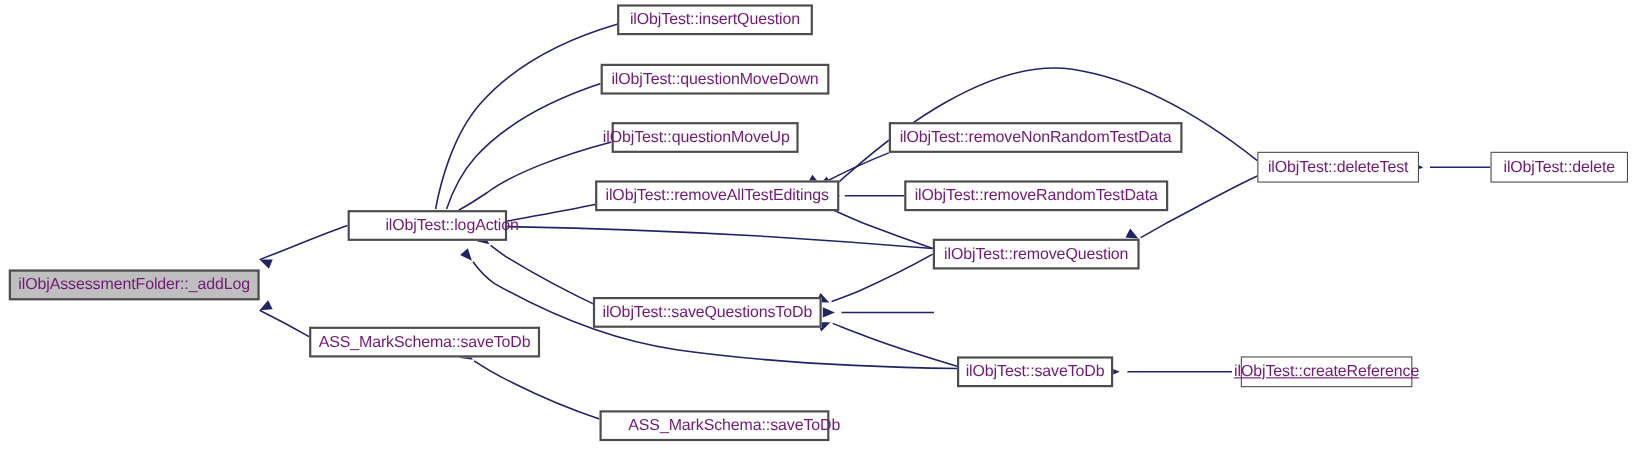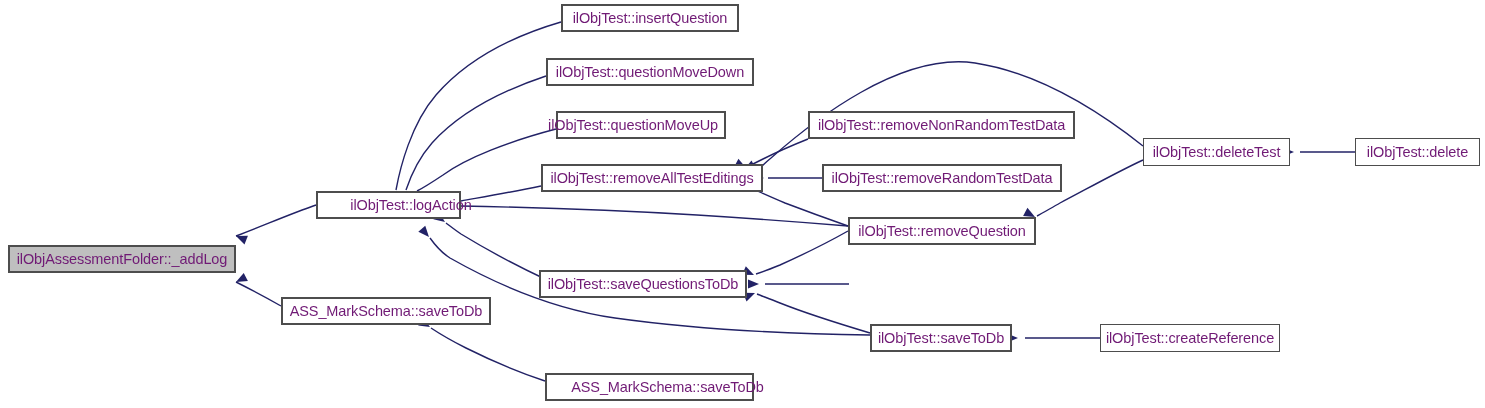--- a/index.html
+++ b/index.html
@@ -137,16 +137,16 @@
     </div>
     <div class="node thick" style="left: 870px; top: 324px; width: 142px; height: 28px;">
       <span class="node-label">ilObjTest::saveToDb</span>
     </div>
     <div class="node" style="left: 1143px; top: 138px; width: 147px; height: 28px;">
       <span class="node-label">ilObjTest::deleteTest</span>
     </div>
     <div class="node" style="left: 1355px; top: 138px; width: 125px; height: 28px;">
       <span class="node-label">ilObjTest::delete</span>
     </div>
-    <div class="node" style="left: 1100px; top: 324px; width: 180px; height: 28px;">
+    <div class="node" style="left: 1128px; top: 324px; width: 156px; height: 28px; text-decoration: underline;">
       <span class="node-label">ilObjTest::createReference</span>
     </div>
   </div>
 
 </body></html>

